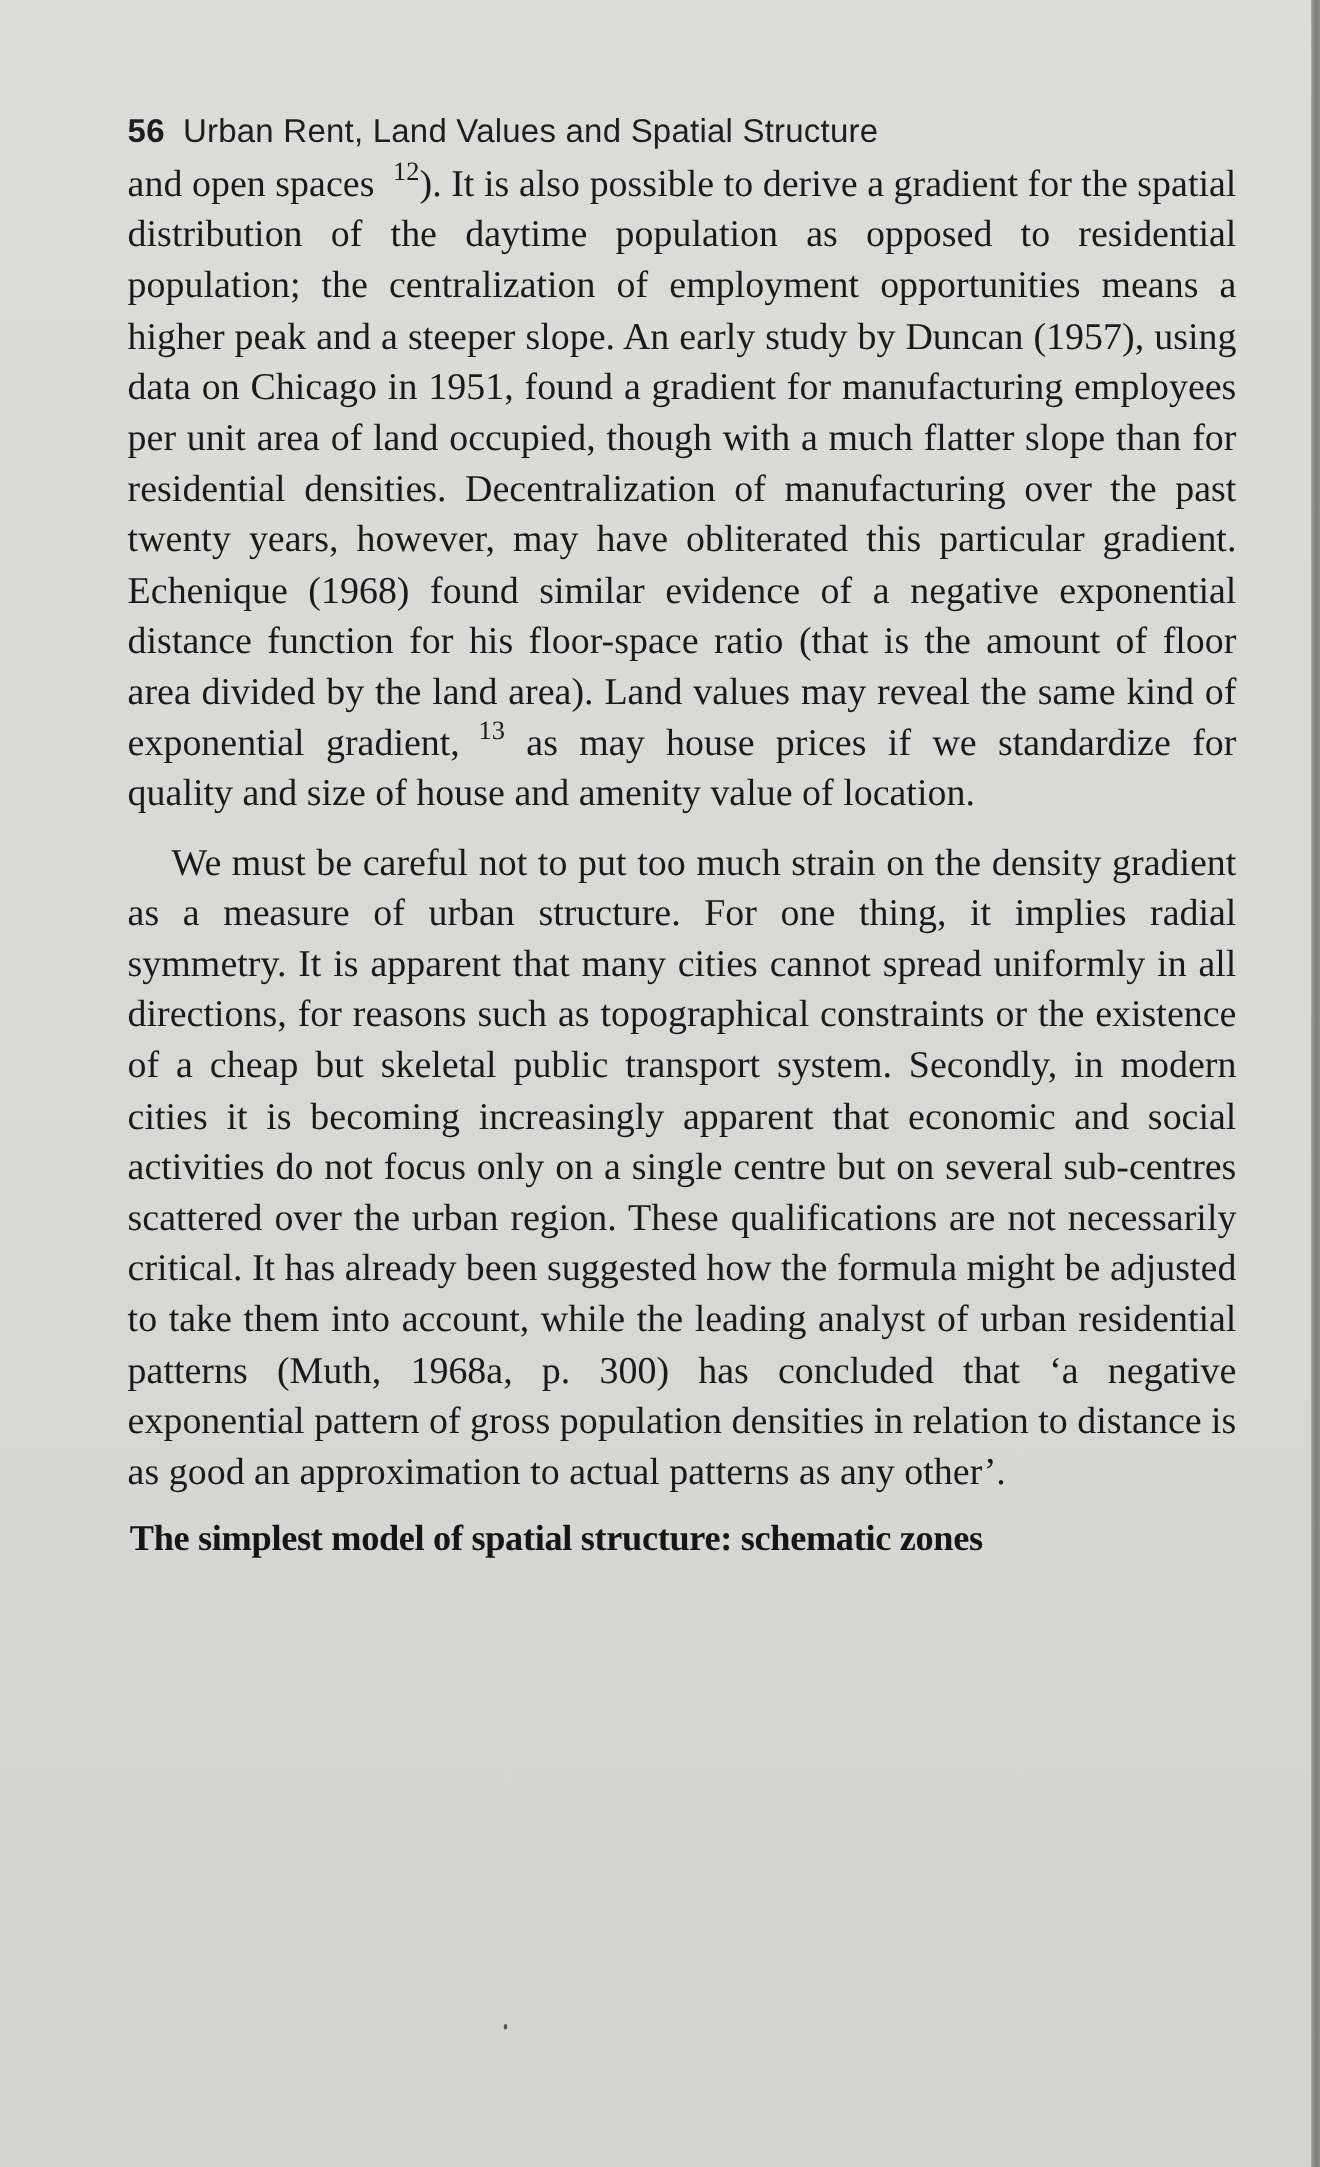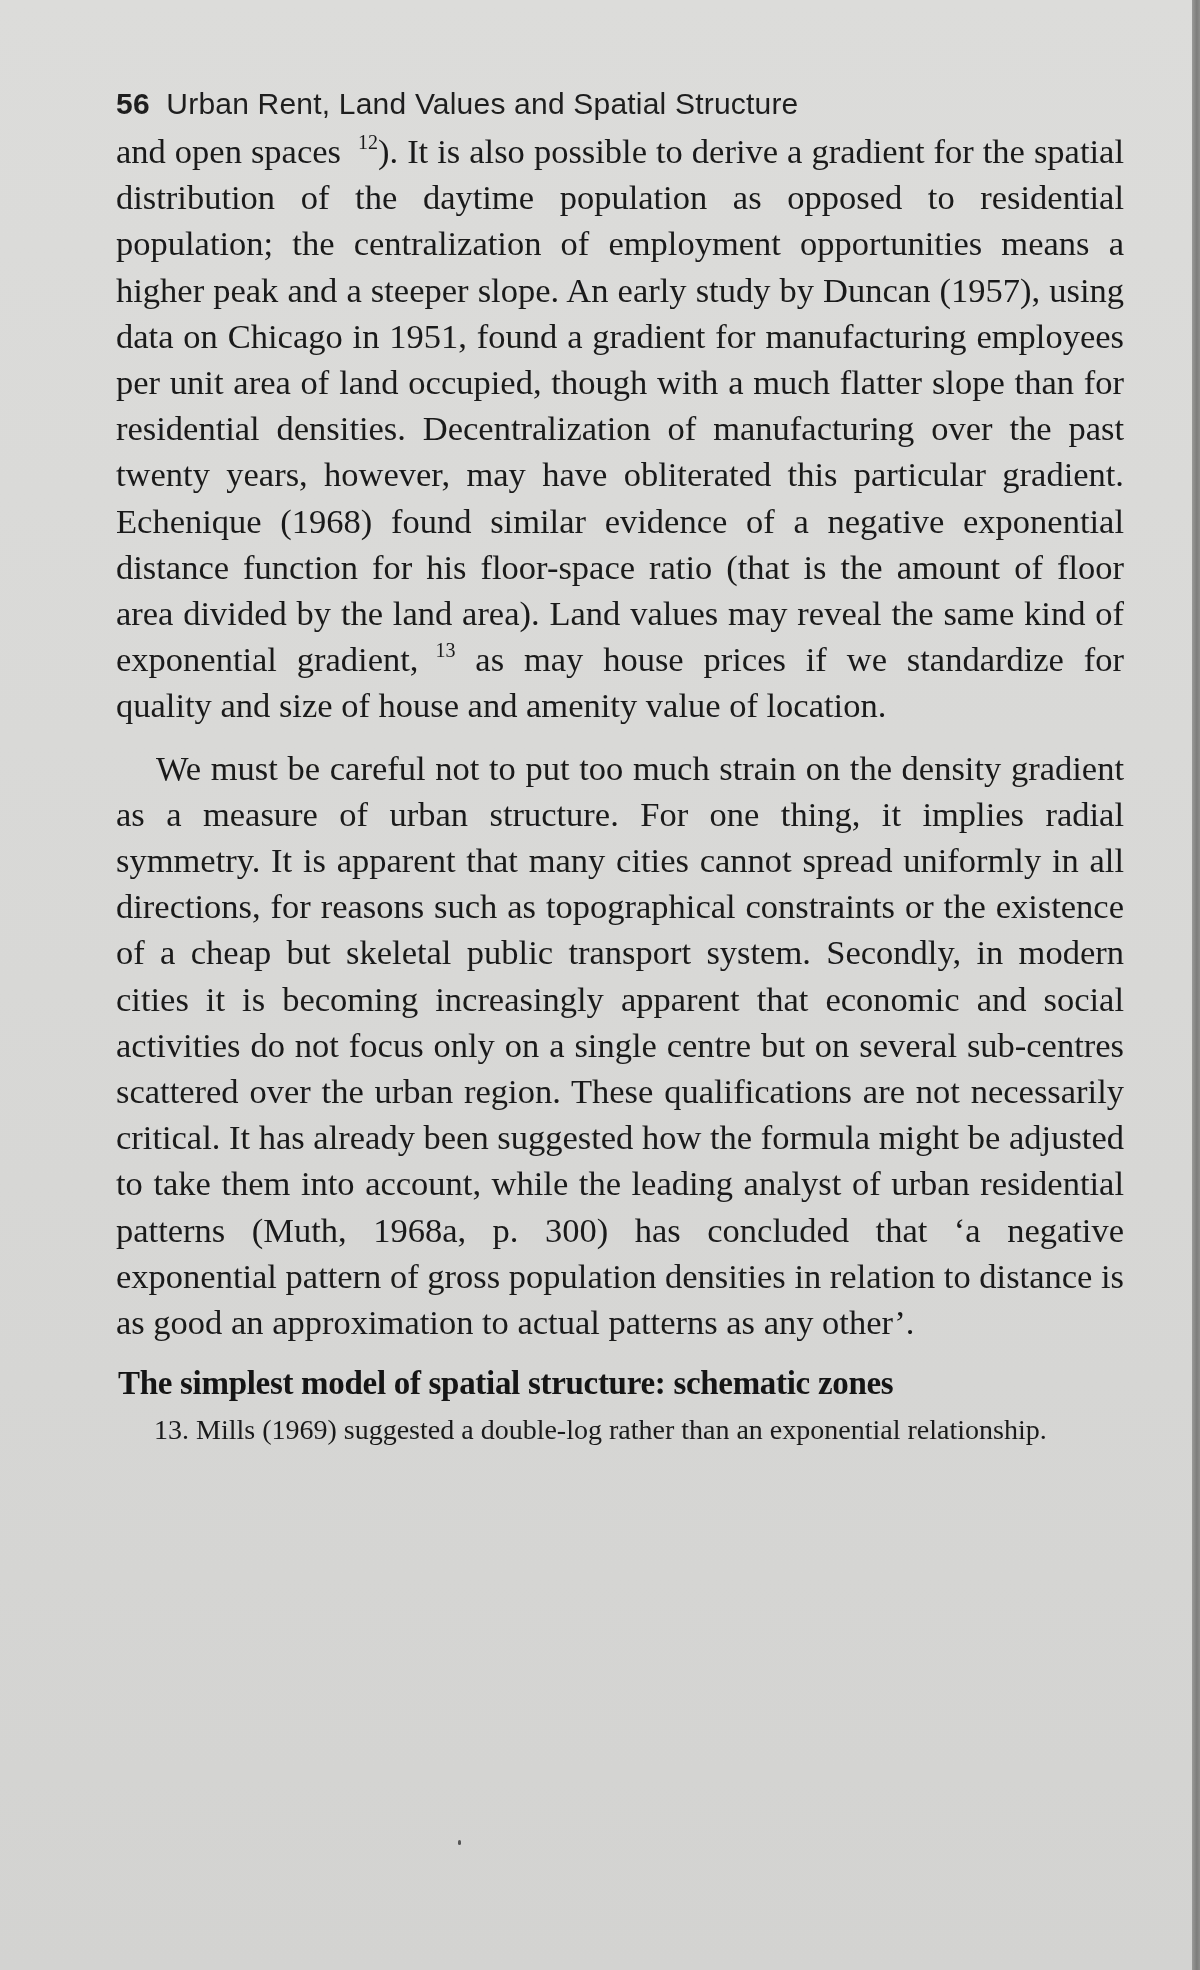--- a/index.html
+++ b/index.html
@@ -25,21 +25,21 @@
       position: absolute;
       right: 0;
       top: 0;
       width: 8px;
       height: 1970px;
       background: linear-gradient(90deg, #9a9a98 0%, #7d7d7b 60%, #8e8e8c 100%);
     }
     .content {
       position: absolute;
       left: 116px;
-      top: 82px;
+      top: 98px;
       width: 1008px;
       color: #1c1c1c;
     }
     .running-head {
       font-family: "Liberation Sans", sans-serif;
       font-size: 30px;
       line-height: 44px;
       margin: 0 0 2px 0;
       color: #1e1e1e;
       letter-spacing: 0.2px;
@@ -54,21 +54,21 @@
       line-height: 46.2px;
       text-align: justify;
       margin: 0;
       color: #1a1a1a;
     }
     .body-text.indent {
       text-indent: 40px;
       margin-top: 16px;
     }
     sup {
-      font-size: 20px;
+      font-size: 24px;
       line-height: 0;
       vertical-align: 14px;
       margin-left: 17px;
     }
     .section-heading {
       font-family: "Liberation Serif", serif;
       font-weight: bold;
       font-size: 33px;
       line-height: 44px;
       margin: 16px 0 0 2px;
@@ -107,20 +107,19 @@
     </div>
 
     <p class="body-text"><span>and open spaces</span><sup>12</sup><span>). It is also possible to derive a gradient for the spatial distribution of the daytime population as opposed to residential population; the centralization of employment opportunities means a higher peak and a steeper slope. An early study by Duncan (1957), using data on Chicago in 1951, found a gradient for manufacturing employees per unit area of land occupied, though with a much flatter slope than for residential densities. Decentralization of manufacturing over the past twenty years, however, may have obliterated this particular gradient. Echenique (1968) found similar evidence of a negative exponential distance function for his floor-space ratio (that is the amount of floor area divided by the land area). Land values may reveal the same kind of exponential gradient,</span><sup>13</sup><span> as may house prices if we standardize for quality and size of house and amenity value of location.</span></p>
 
     <p class="body-text indent">We must be careful not to put too much strain on the density gradient as a measure of urban structure. For one thing, it implies radial symmetry. It is apparent that many cities cannot spread uniformly in all directions, for reasons such as topographical constraints or the existence of a cheap but skeletal public transport system. Secondly, in modern cities it is becoming increasingly apparent that economic and social activities do not focus only on a single centre but on several sub-centres scattered over the urban region. These qualifications are not necessarily critical. It has already been suggested how the formula might be adjusted to take them into account, while the leading analyst of urban residential patterns (Muth, 1968a, p. 300) has concluded that ‘a negative exponential pattern of gross population densities in relation to distance is as good an approximation to actual patterns as any other’.</p>
 
     <h2 class="section-heading">The simplest model of spatial structure: schematic zones</h2>
 
 
     <div class="footnotes">
-      <p class="footnote"><span>13.</span> <span>Mills (1969) suggested a double-log rather than an exponential relationship.</span></p>
     </div>
 
   </div>
 
   <div class="speck" style="left:458px; top:1840px;"></div>
 </div>
 <div class="page-edge"></div>
 
 </body></html>

